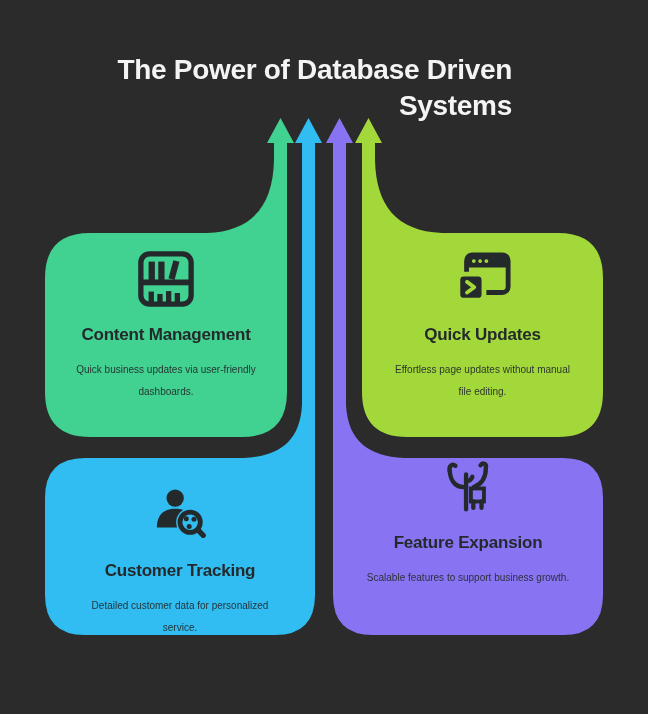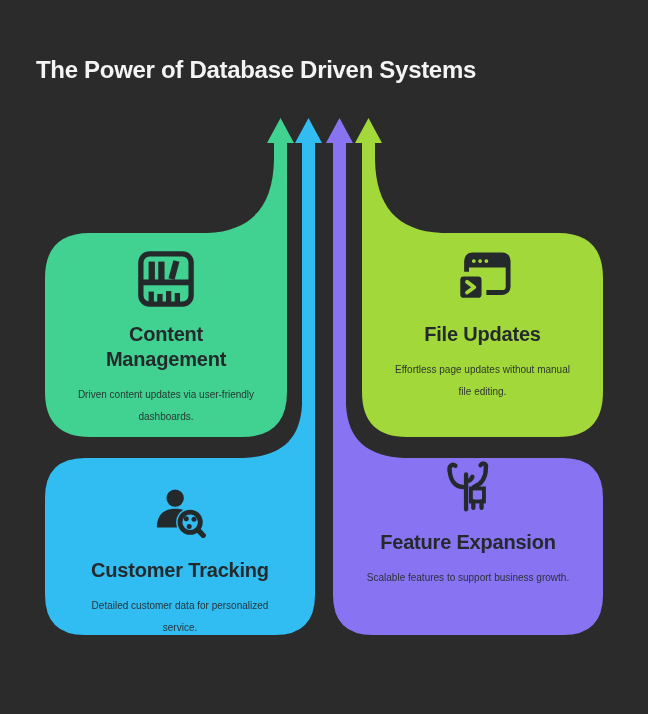--- a/index.html
+++ b/index.html
@@ -12,35 +12,35 @@
     --title:#f4f4f4;
   }
   html,body{margin:0;padding:0;background:var(--bg);}
   .stage{
     position:relative;width:648px;height:714px;overflow:hidden;
     background:var(--bg);
     font-family:"Liberation Sans","DejaVu Sans",sans-serif;
   }
   .main-title{
     position:absolute;top:52px;left:0;width:512px;margin:0;
-    text-align:center;color:var(--title);
-    font-size:24px;line-height:36px;font-weight:700;letter-spacing:-0.3px;
+    text-align:right;color:var(--title);
+    font-size:28px;line-height:36px;font-weight:700;letter-spacing:-0.3px;
   }
   .flows{position:absolute;top:0;left:0;width:648px;height:714px;}
   .flow-green{fill:var(--green);}
   .flow-cyan{fill:var(--cyan);}
   .flow-purple{fill:var(--purple);}
   .flow-lime{fill:var(--lime);}
   .card-content{
     position:absolute;display:flex;flex-direction:column;align-items:center;
     text-align:center;color:var(--ink);
   }
   .card-content .icon{flex:0 0 auto;}
   .card-title{
-    margin:10px 0 0 0;font-size:20px;line-height:25px;font-weight:700;
+    margin:10px 0 0 0;font-size:17px;line-height:25px;font-weight:700;
     letter-spacing:-0.2px;color:var(--ink);
   }
   .card-desc{
     margin:12px 0 0 0;font-size:10px;line-height:22px;font-weight:400;
     color:var(--ink);opacity:.92;
   }
   .cc-green{left:45px;top:233px;width:242px;padding-top:17px;}
   .cc-lime{left:362px;top:233px;width:241px;padding-top:17px;}
   .cc-cyan{left:45px;top:458px;width:270px;padding-top:28px;}
   .cc-purple{left:333px;top:458px;width:270px;}
@@ -72,36 +72,36 @@
         <rect x="22" y="12" width="6.5" height="19" fill="var(--ink)"></rect>
         <rect x="35" y="11" width="6.5" height="19.5" fill="var(--ink)" transform="rotate(15 38.2 20.7)"></rect>
         <rect x="6" y="30.5" width="48" height="6" fill="var(--ink)"></rect>
         <rect x="12" y="43" width="5.5" height="11" fill="var(--ink)"></rect>
         <rect x="21" y="45.5" width="5.5" height="8.5" fill="var(--ink)"></rect>
         <rect x="30" y="42.5" width="5.5" height="11.5" fill="var(--ink)"></rect>
         <rect x="39" y="44.5" width="5.5" height="9.5" fill="var(--ink)"></rect>
       </svg>
     </span>
     <h2 class="card-title">Content Management</h2>
-    <p class="card-desc">Driven content updates via user-friendly dashboards.</p>
+    <p class="card-desc">Quick business updates via user-friendly dashboards.</p>
   </div>
 
   <div class="card-content cc-lime">
     <span class="icon">
       <svg width="58" height="58" viewBox="0 0 60 60">
         <rect x="13" y="5" width="43" height="39" rx="6" fill="none" stroke="var(--ink)" stroke-width="5"></rect>
         <path d="M19 5 L50 5 Q56 5 56 11 L56 18 L13 18 L13 11 Q13 5 19 5 Z" fill="var(--ink)"></path>
         <circle cx="20.5" cy="11.5" r="2" fill="var(--lime)"></circle>
         <circle cx="27" cy="11.5" r="2" fill="var(--lime)"></circle>
         <circle cx="33.5" cy="11.5" r="2" fill="var(--lime)"></circle>
         <rect x="4" y="25" width="27" height="27" rx="6" fill="var(--ink)" stroke="var(--lime)" stroke-width="5"></rect>
         <path d="M13.5 33 L21 38.5 L13.5 44" fill="none" stroke="var(--lime)" stroke-width="4" stroke-linecap="round" stroke-linejoin="round"></path>
       </svg>
     </span>
-    <h2 class="card-title">File Updates</h2>
+    <h2 class="card-title">Quick Updates</h2>
     <p class="card-desc">Effortless page updates without manual file editing.</p>
   </div>
 
   <div class="card-content cc-cyan">
     <span class="icon">
       <svg width="58" height="58" viewBox="0 0 60 60">
         <circle cx="25" cy="12.5" r="9" fill="var(--ink)"></circle>
         <path d="M6 43 C6 29 14 23.5 25 23.5 C34 23.5 40 27 43 33 L43 43 Z" fill="var(--ink)"></path>
         <circle cx="40.5" cy="37.5" r="14.5" fill="var(--cyan)"></circle>
         <circle cx="40.5" cy="37.5" r="10.5" fill="var(--cyan)" stroke="var(--ink)" stroke-width="5"></circle>

